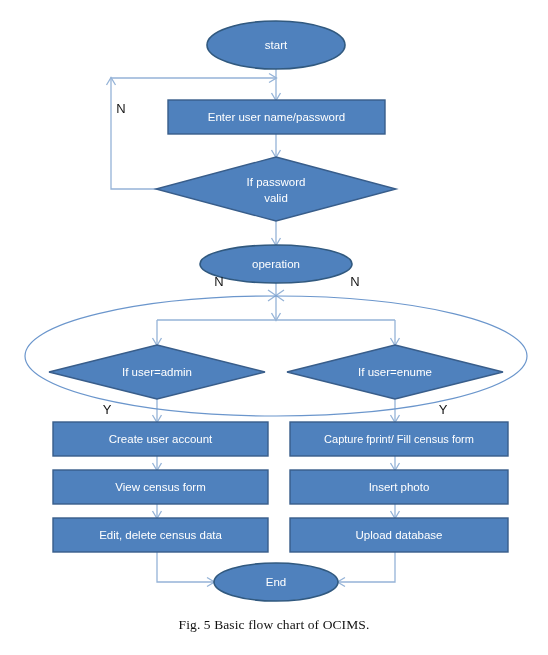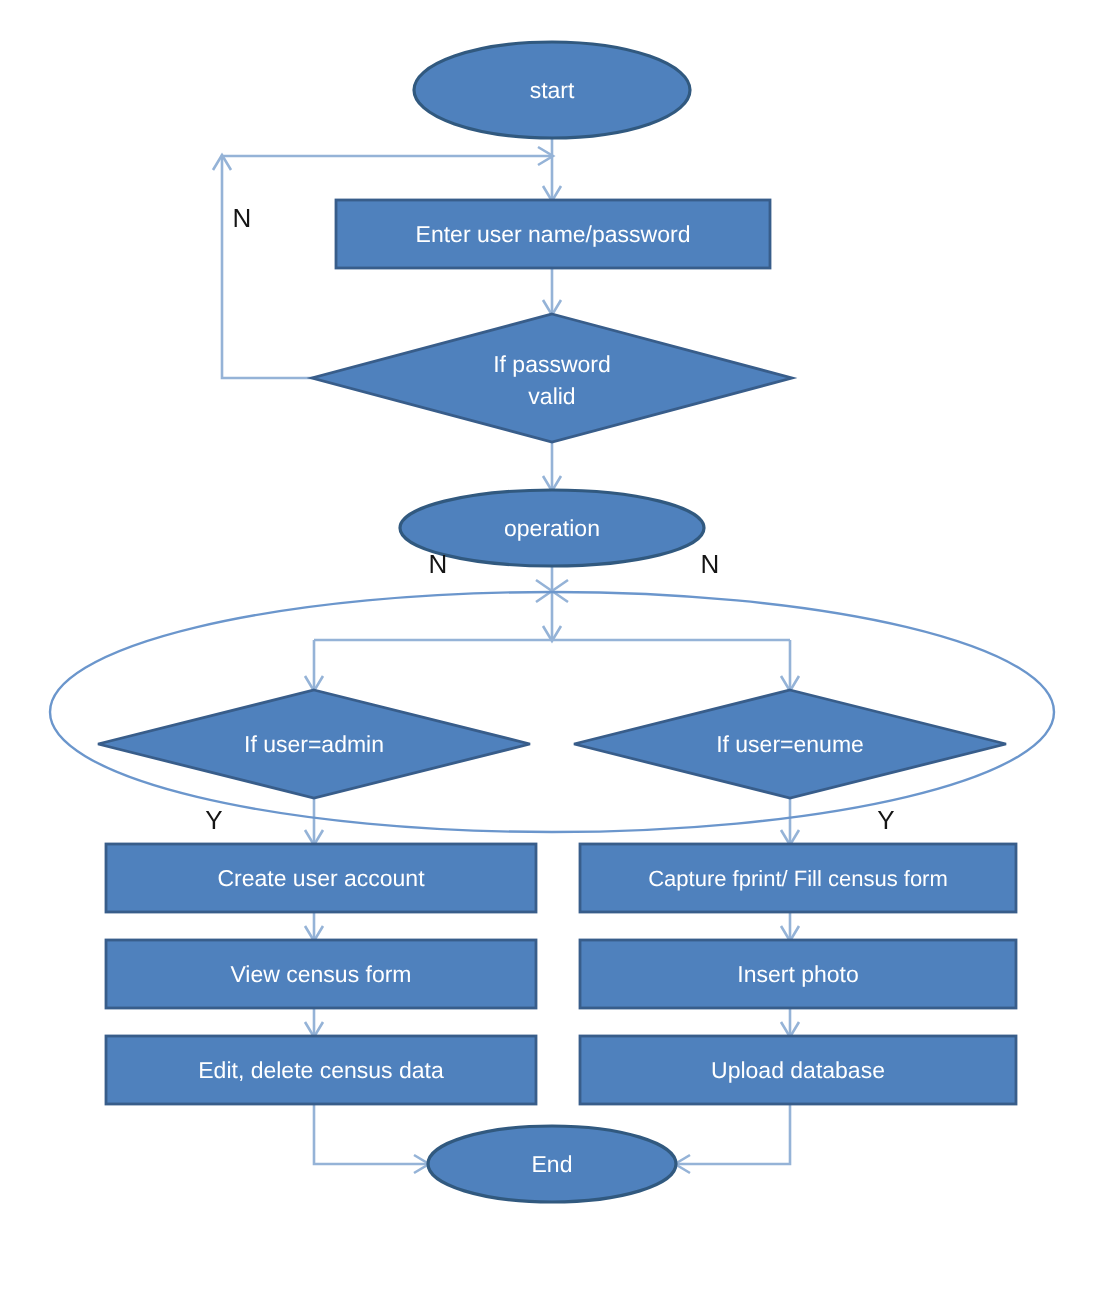--- a/index.html
+++ b/index.html
@@ -245,14 +245,15 @@
     <g>
       <text class="edge-label" x="121" y="109">N</text>
       <text class="edge-label" x="219" y="282">N</text>
       <text class="edge-label" x="355" y="282">N</text>
       <text class="edge-label" x="107" y="410">Y</text>
       <text class="edge-label" x="443" y="410">Y</text>
     </g>
 
   </svg>
 
+  <div class="caption">Fig. 5 Basic flow chart of OCIMS.</div>
 
 </div>
 
 </body></html>

